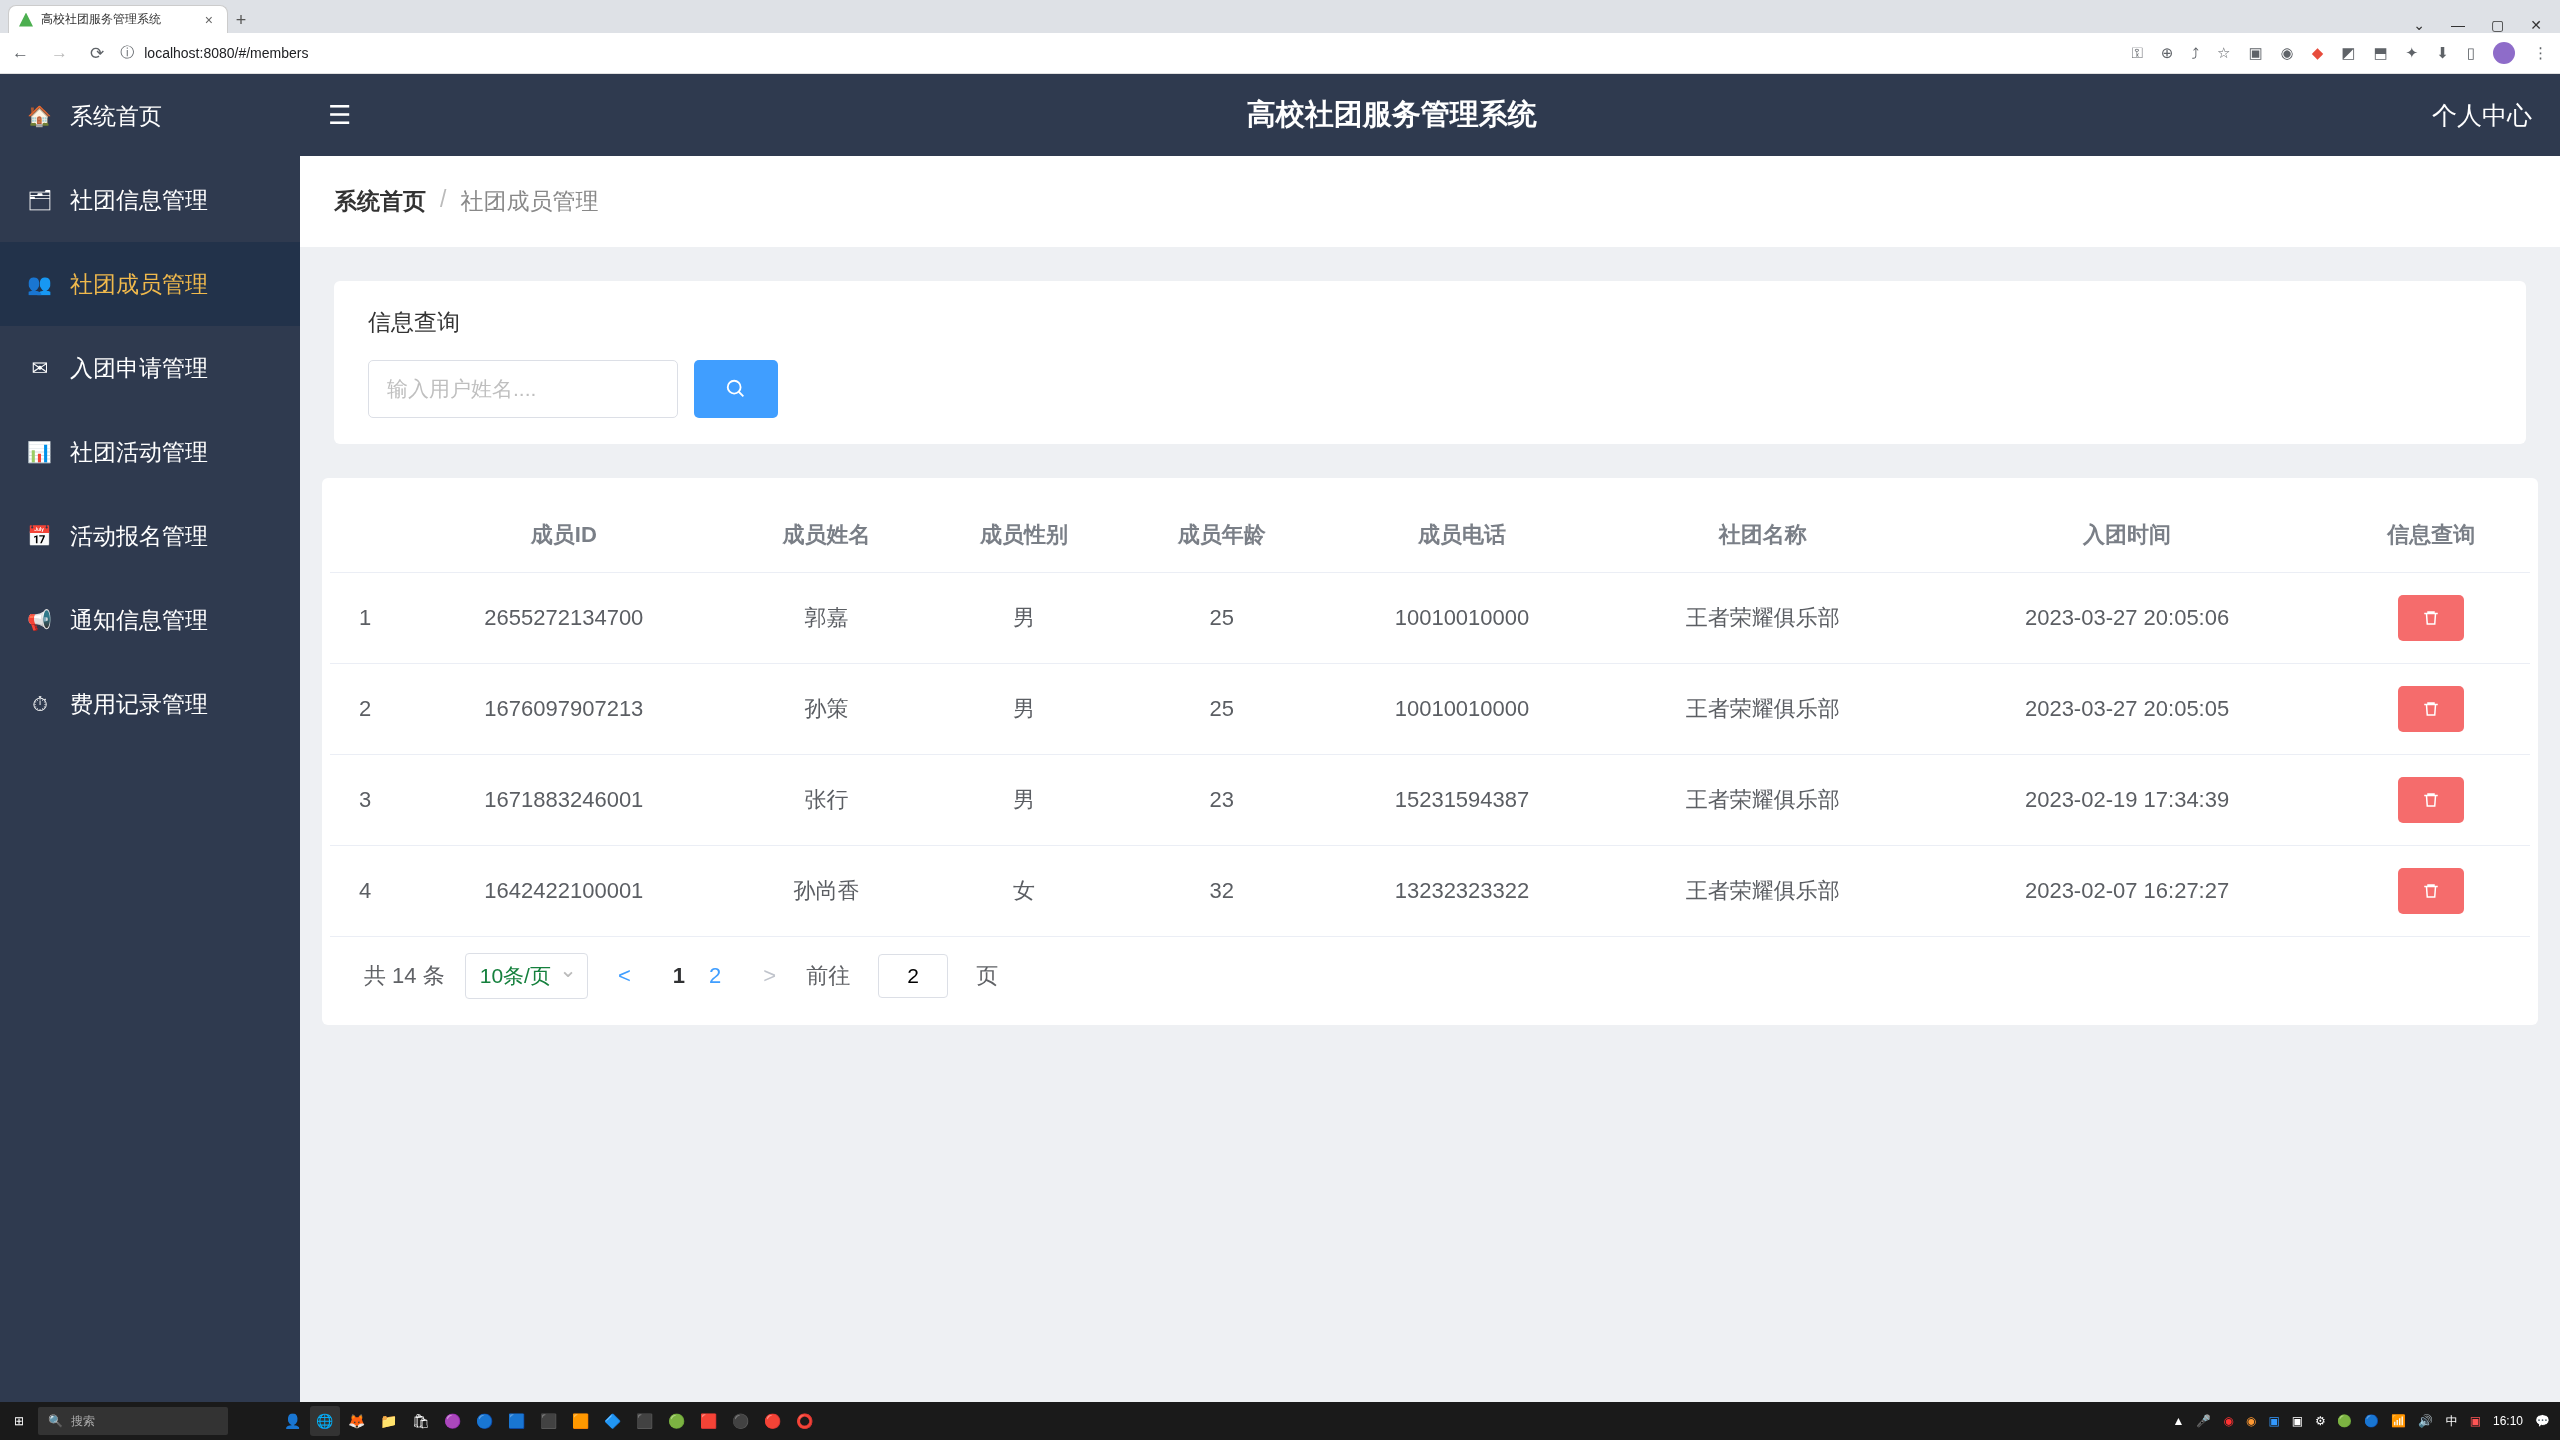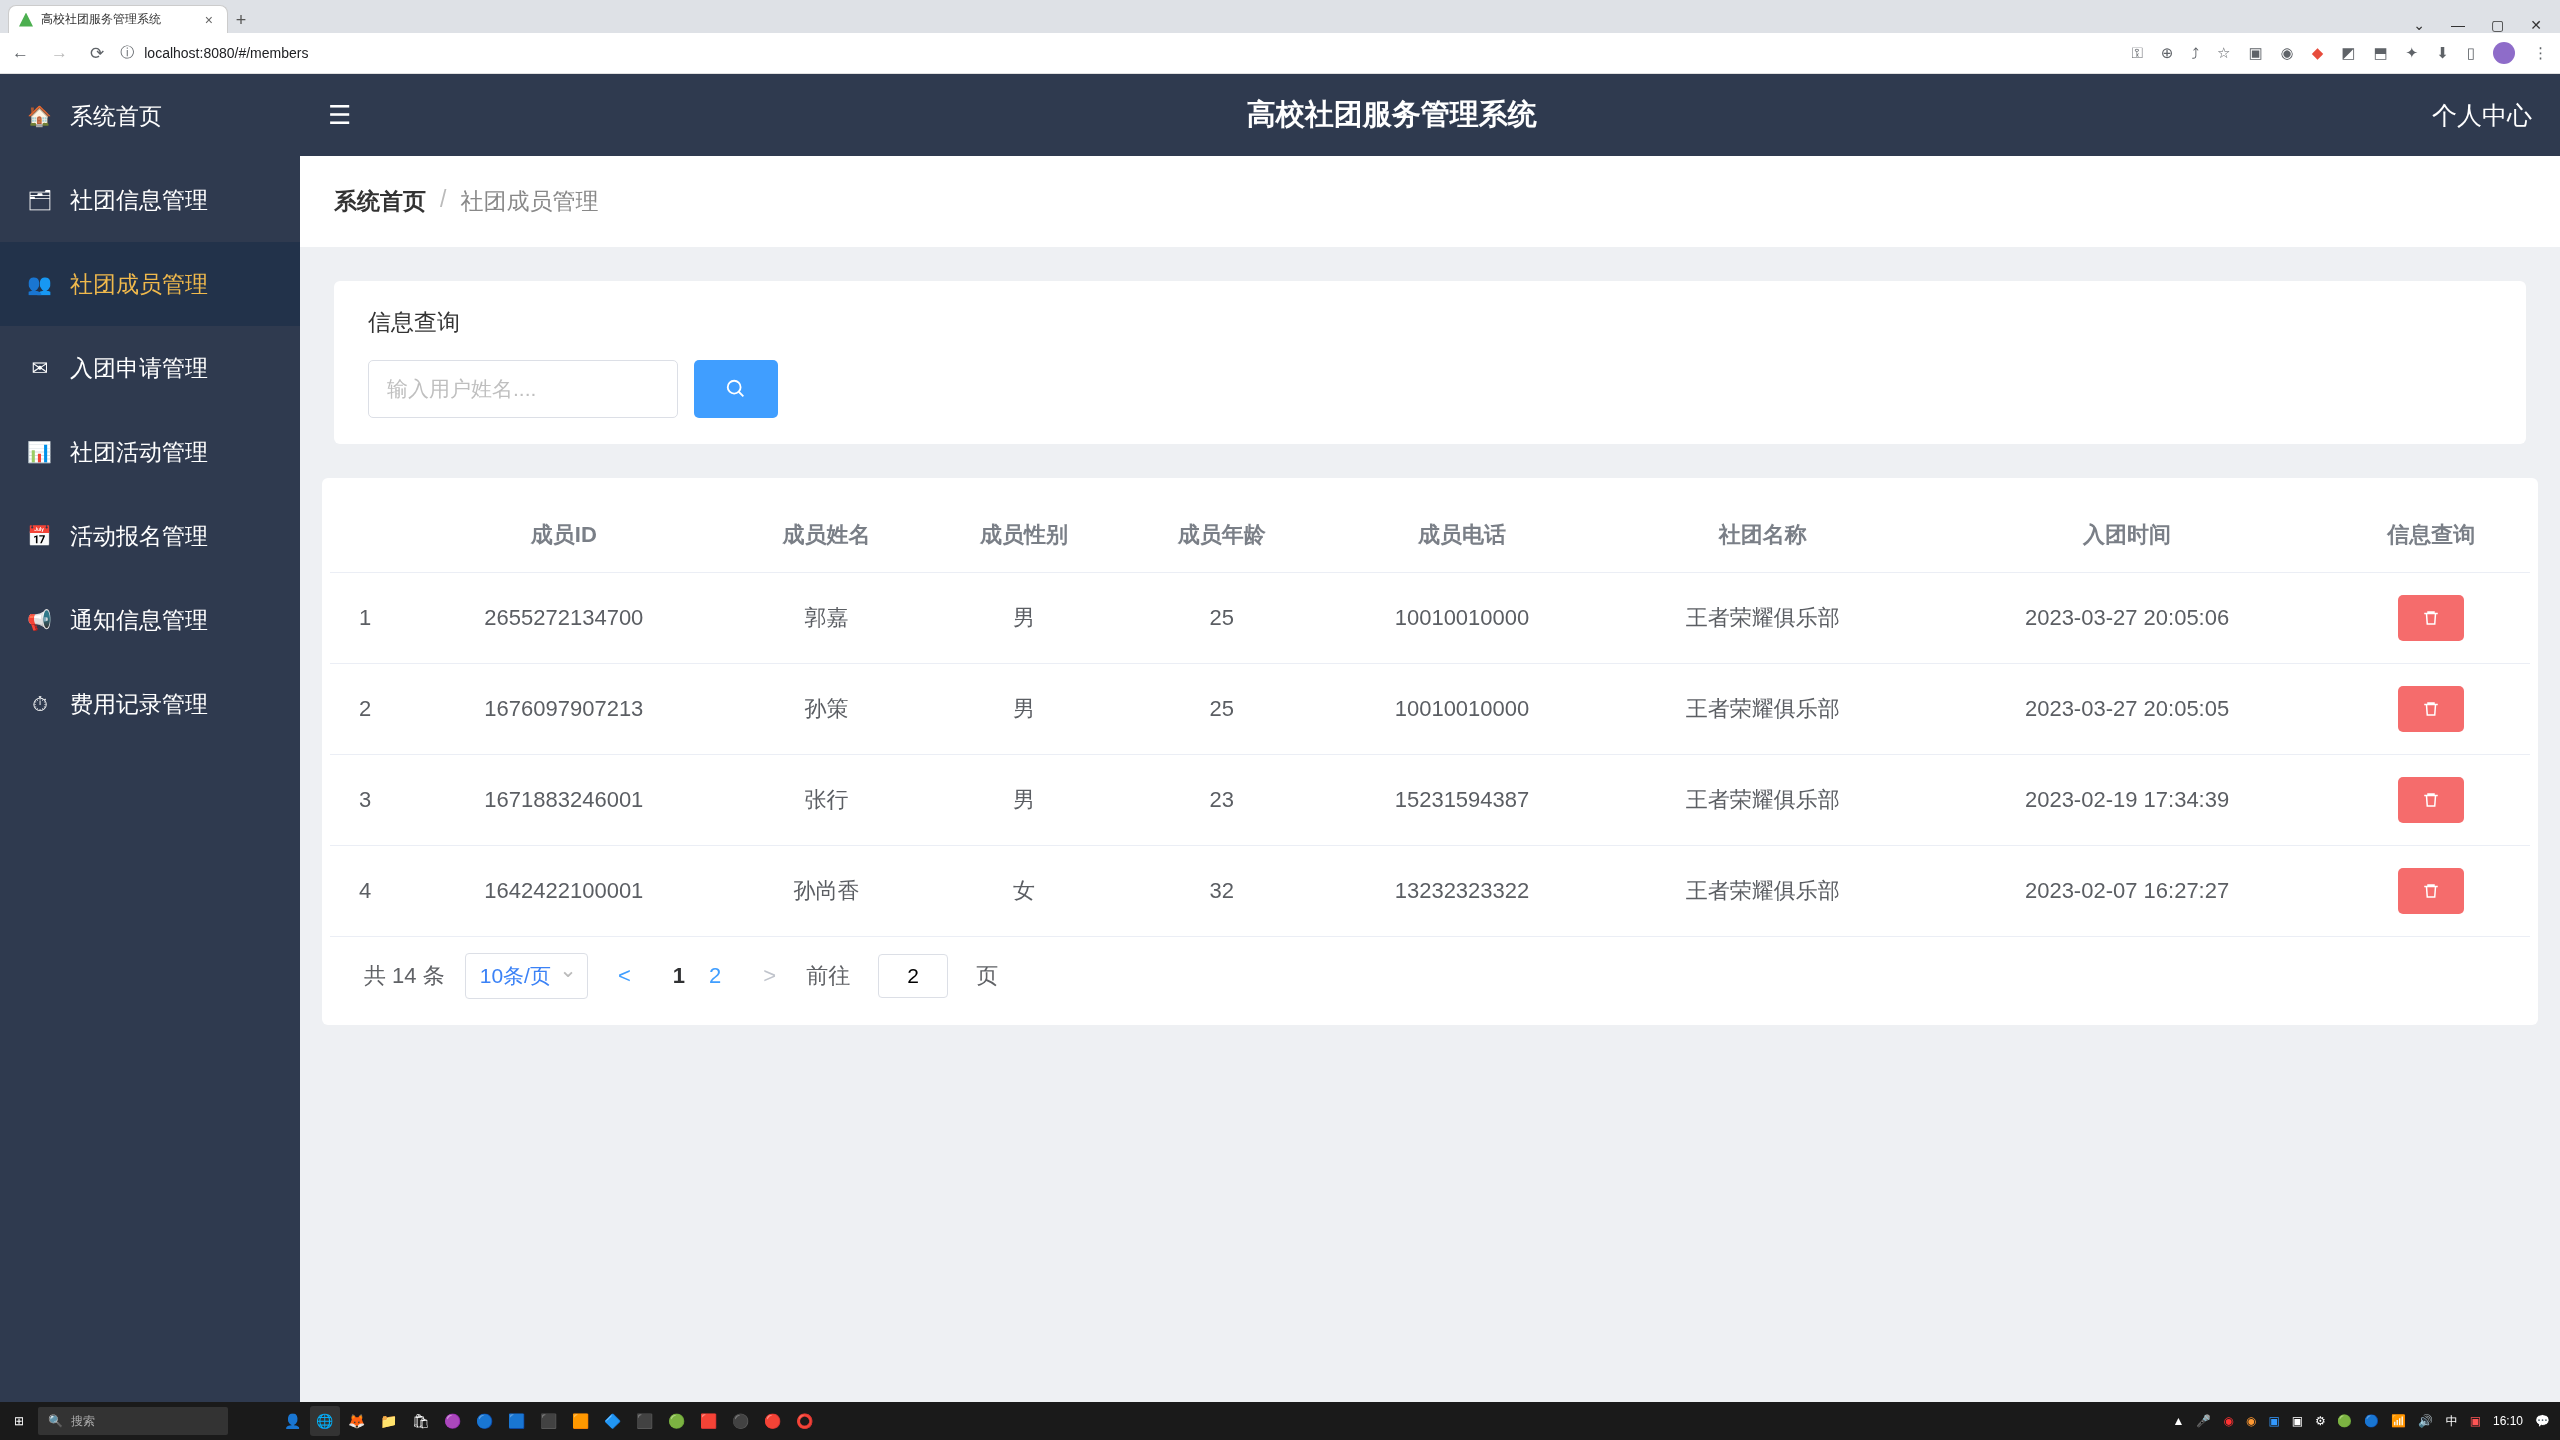--- a/index.html
+++ b/index.html
@@ -46,21 +46,21 @@
 
 .table-panel { background: #fff; margin: 0 22px 22px 22px; border-radius: 6px; padding: 20px 8px; }
 table { width: calc(100% - 0px); border-collapse: collapse; }
 th, td { text-align: center; font-size: 22px; padding: 22px 10px; border-bottom: 1px solid #ebeef5; }
 th { color: #7a7f87; font-weight: 600; }
 th:first-child, td:first-child { width: 70px; }
 td { color: #5b5e63; }
 .del-btn { width: 66px; height: 46px; background: #f56c6c; border: none; border-radius: 5px; color: #fff; cursor: pointer; display: inline-flex; align-items: center; justify-content: center; font-size: 18px; }
 
 .pagination { display: flex; align-items: center; gap: 20px; padding: 16px 34px 6px 34px; font-size: 22px; color: #606266; }
-.page-select { border: 1px solid #dcdfe6; border-radius: 4px; padding: 8px 36px 8px 14px; font-size: 21px; color: #3b82f6; position: relative; }
+.page-select { border: 1px solid #dcdfe6; border-radius: 4px; padding: 8px 36px 8px 14px; font-size: 21px; color: #15803d; position: relative; }
 .page-select::after { content: "⌄"; position: absolute; right: 10px; top: 4px; color: #bbb; }
 .page-arrow { color: #409eff; font-size: 22px; padding: 0 10px; cursor: pointer; }
 .page-arrow.disabled { color: #c0c4cc; cursor: not-allowed; }
 .page-num { padding: 0 12px; cursor: pointer; }
 .page-num.active { color: #303133; font-weight: 600; }
 .page-num.link { color: #409eff; }
 .jump-input { width: 70px; height: 44px; border: 1px solid #dcdfe6; border-radius: 4px; text-align: center; font-size: 21px; margin: 0 8px; }
 
 
 .taskbar { height: 38px; background: #1a1a1a; display: flex; align-items: center; color: #fff; font-size: 12px; }

